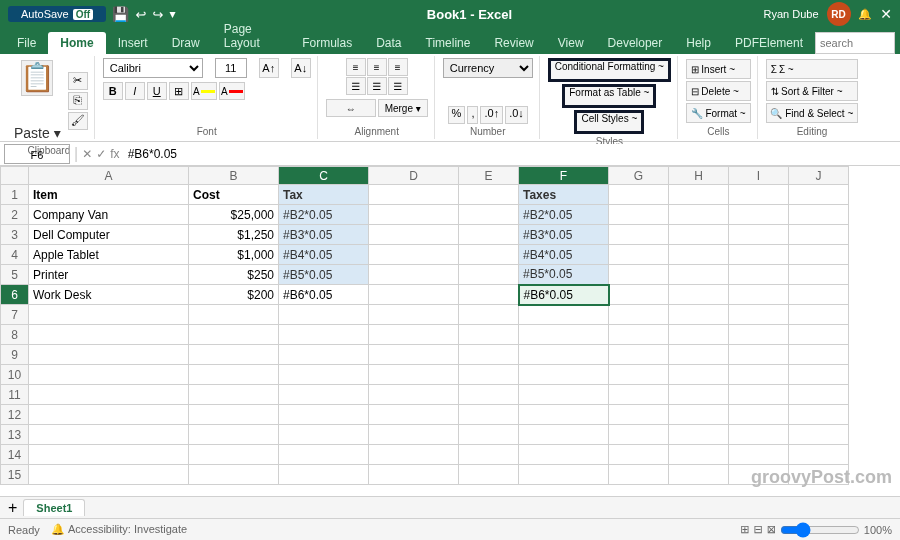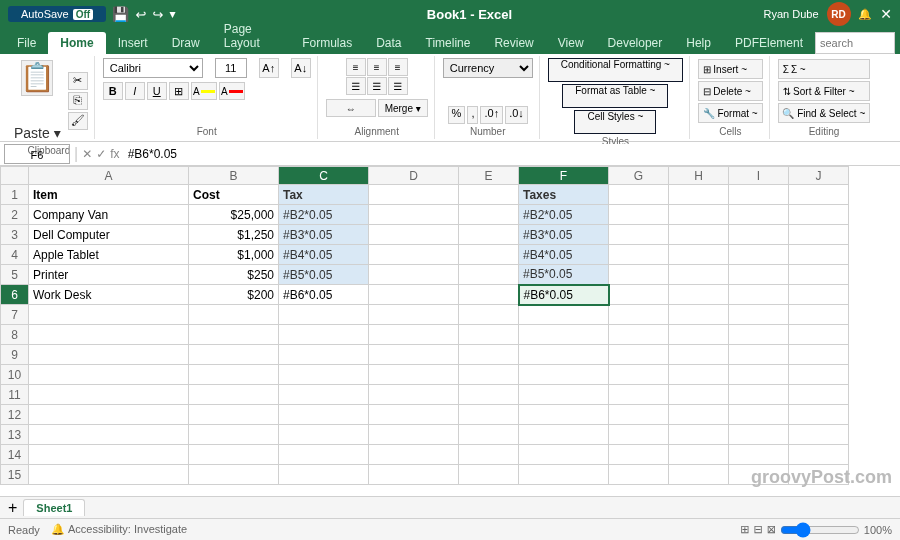--- a/index.html
+++ b/index.html
@@ -126,22 +126,22 @@
     
     .number-format-select {
       width: 90px; height: 20px; border: 1px solid #aaa; font-size: 11px; padding: 0 2px;
     }
     .number-btns { display: flex; gap: 2px; margin-top: 2px; }
     .num-btn {
       height: 18px; border: 1px solid #ccc; background: #f5f5f5;
       font-size: 11px; cursor: pointer; padding: 0 3px;
     }
     .style-btn {
-      height: 24px; border: 1px solid #0f172a; background: #f5f5f5;
-      font-size: 10px; cursor: pointer; padding: 0 12px; white-space: nowrap;
+      height: 24px; border: 3px solid #0f172a; background: #f5f5f5;
+      font-size: 10px; cursor: pointer; padding: 0 4px; white-space: nowrap;
     }
 
     
     .cells-col { display: flex; flex-direction: column; gap: 2px; }
     .cell-btn {
       height: 20px; border: 1px solid #ccc; background: #f5f5f5;
       font-size: 10px; cursor: pointer; padding: 0 4px; white-space: nowrap; display: flex; align-items: center; gap: 2px;
     }
 
     

